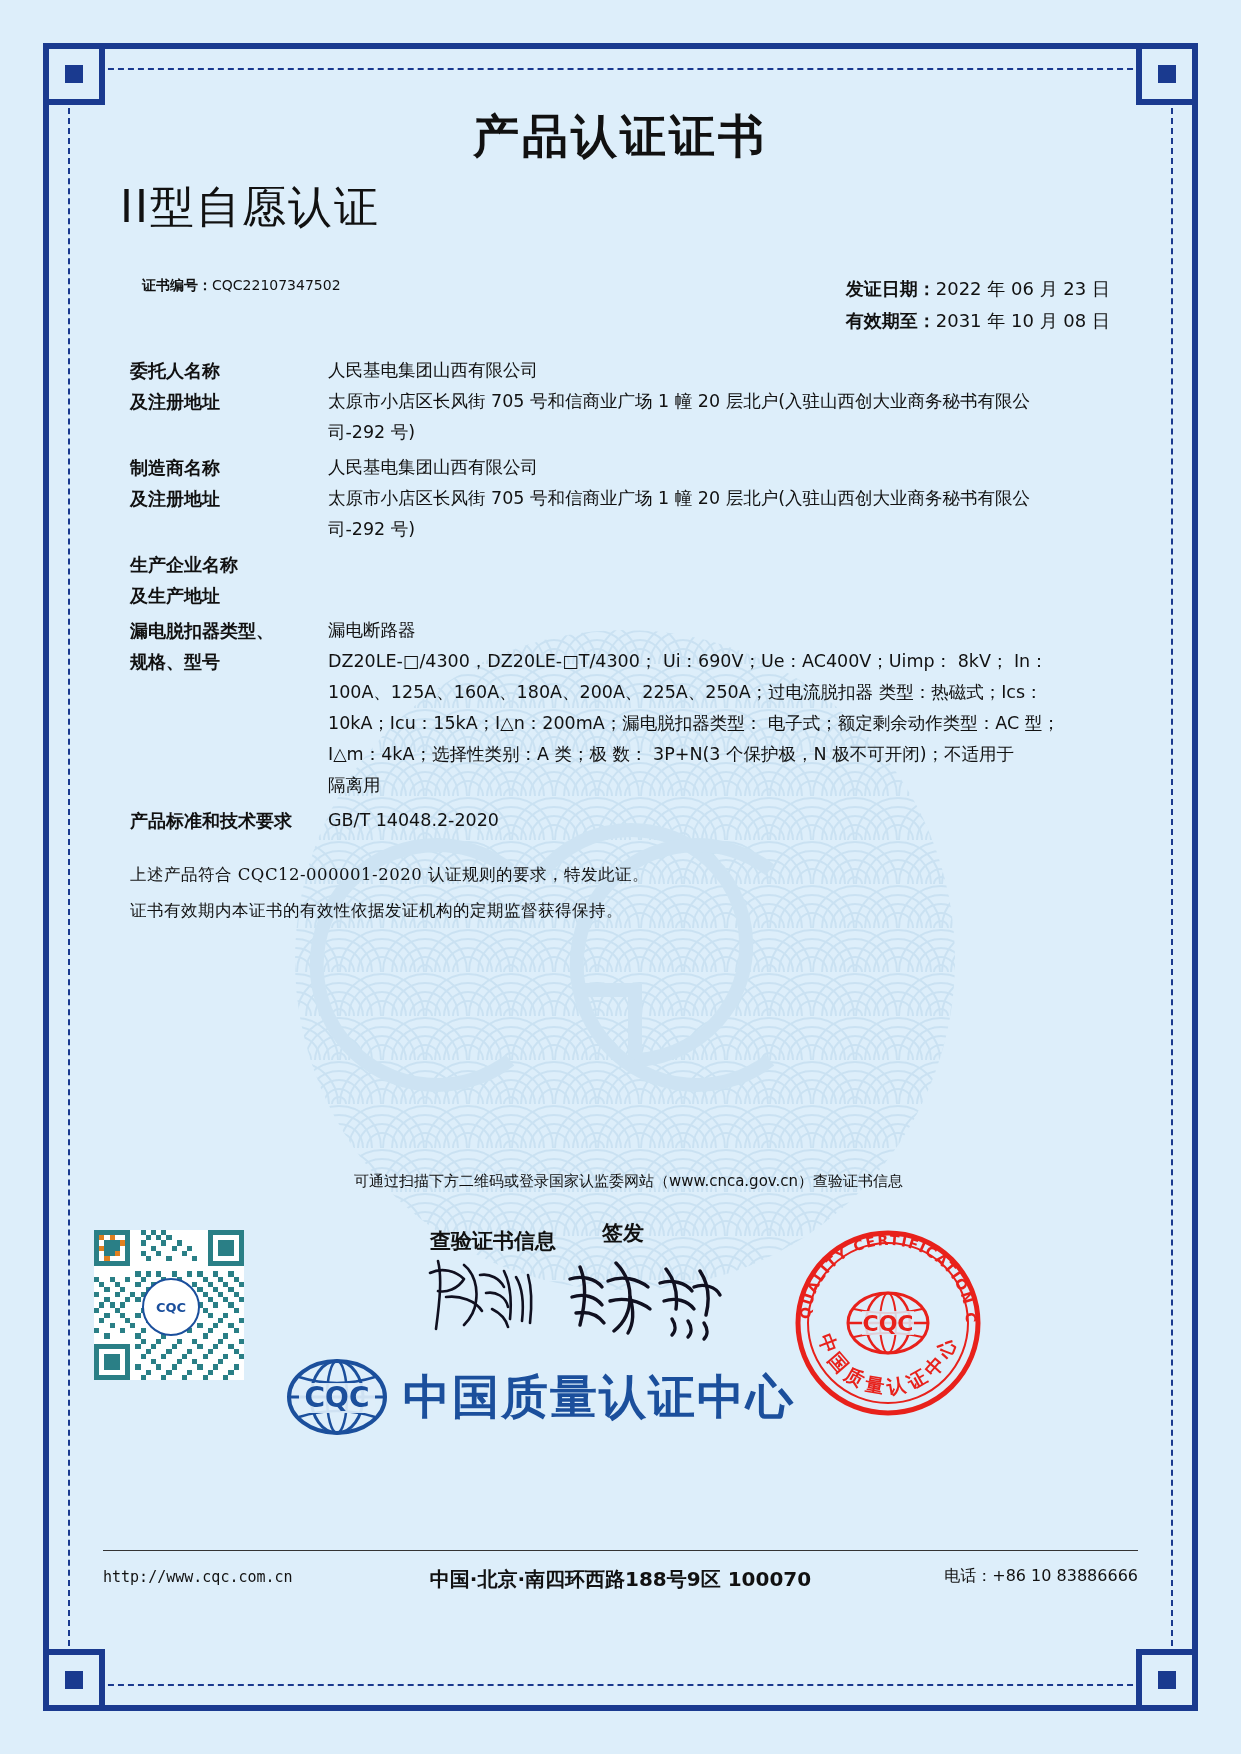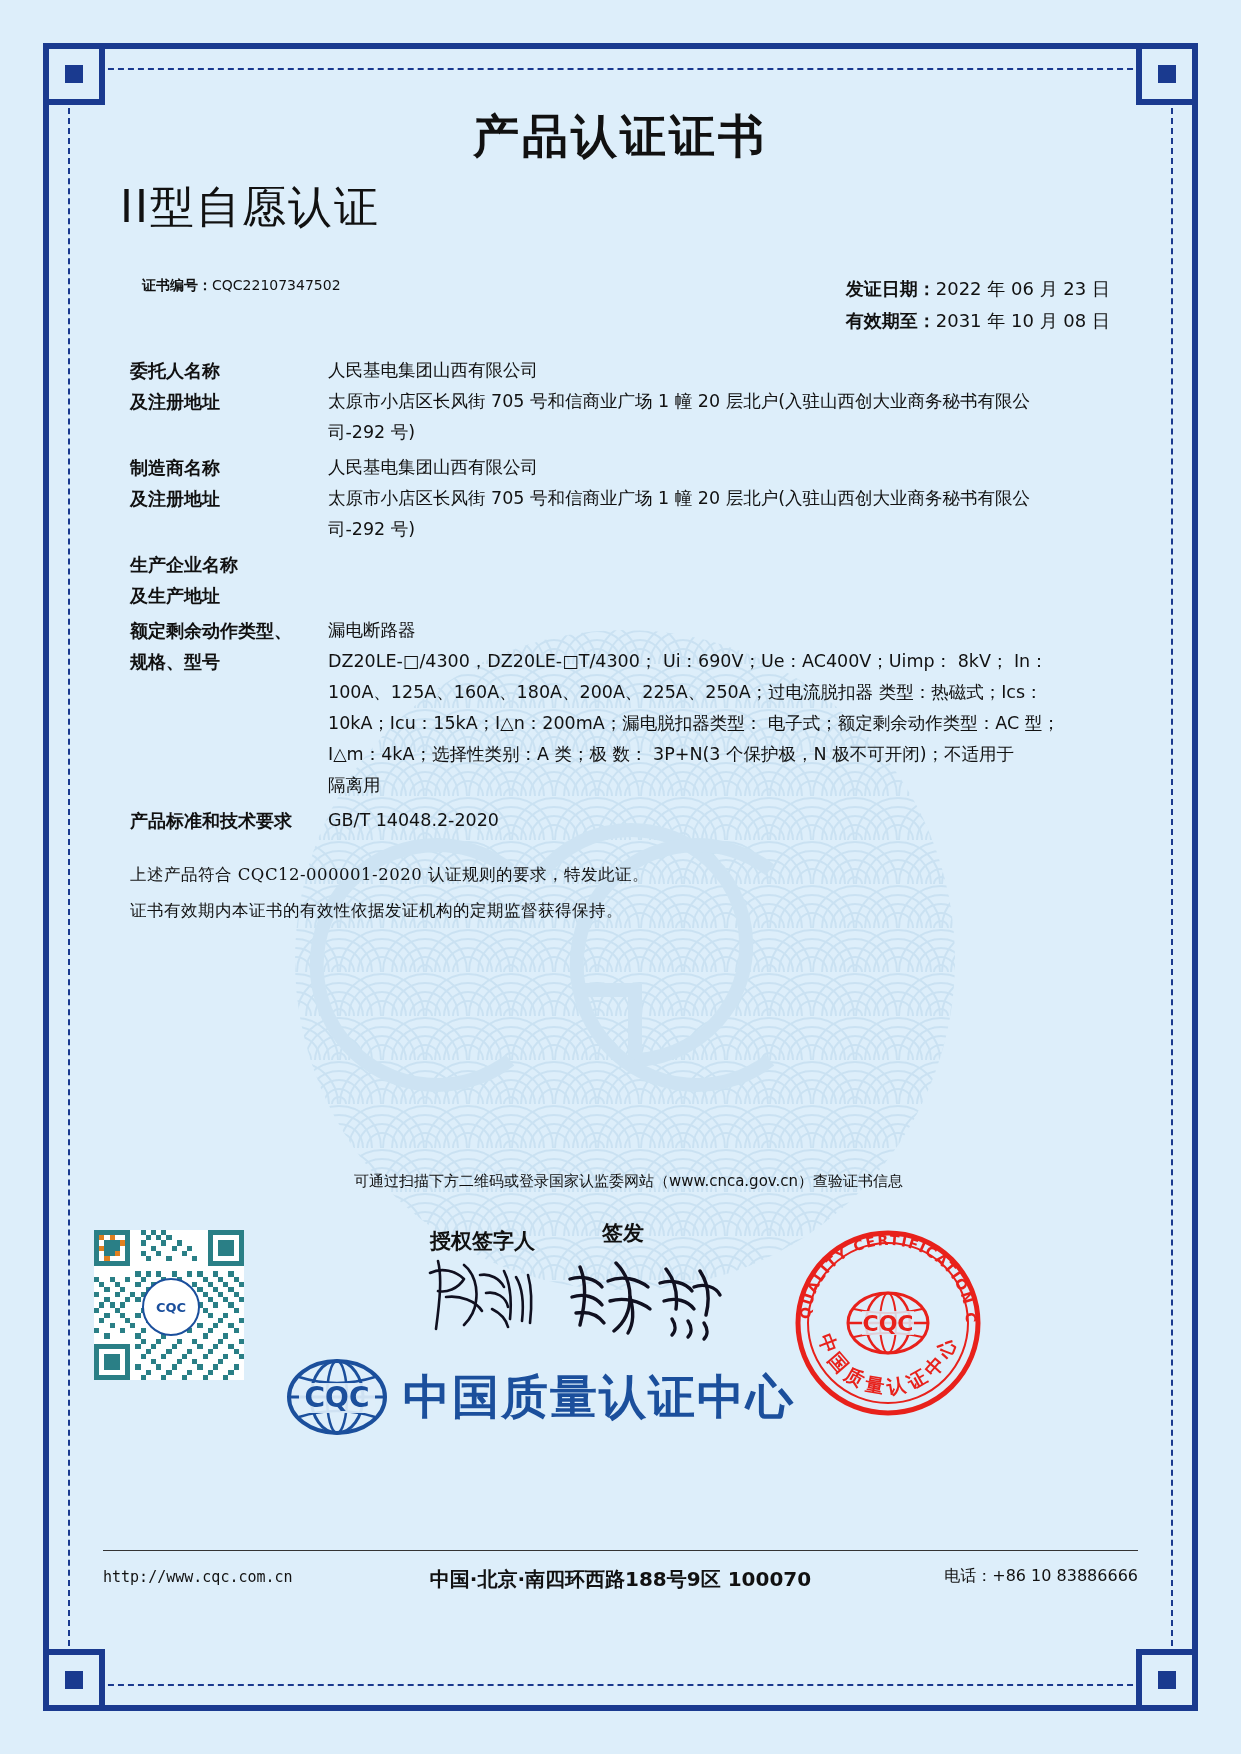--- a/index.html
+++ b/index.html
@@ -351,21 +351,21 @@
 
       <div class="field">
         <div class="field-label">
           <span class="l2">生产企业名称</span>
           <span class="l2">及生产地址</span>
         </div>
       </div>
 
       <div class="field">
         <div class="field-label">
-          <span class="l2">额定剩余动作类型、</span>
+          <span class="l2">漏电脱扣器类型、</span>
           <span class="l2">规格、型号</span>
         </div>
         <div class="field-value">
           <span class="spec-line">漏电断路器</span>
           <span class="spec-line">DZ20LE-□/4300，DZ20LE-□T/4300； Ui：690V；Ue：AC400V；Uimp： 8kV； In：</span>
           <span class="spec-line">100A、125A、160A、180A、200A、225A、250A；过电流脱扣器 类型：热磁式；Ics：</span>
           <span class="spec-line">10kA；Icu：15kA；I△n：200mA；漏电脱扣器类型： 电子式；额定剩余动作类型：AC 型；</span>
           <span class="spec-line">I△m：4kA；选择性类别：A 类；极 数： 3P+N(3 个保护极，N 极不可开闭)；不适用于</span>
           <span class="spec-line">隔离用</span>
         </div>
@@ -565,21 +565,21 @@
           <rect x="3" y="1" width="1" height="1"></rect>
         <rect x="1" y="3" width="1" height="1"></rect>
           <rect x="5" y="2" width="1" height="1"></rect>
         <rect x="4" y="4" width="1" height="1"></rect>
           <rect x="2" y="5" width="1" height="1"></rect>
       </g>
     </svg>
     <div class="qr-cqc">CQC</div>
 
     <div class="sign-labels">
-      <span class="sign-label-a">授权签字人</span>
+      <span class="sign-label-a">查验证书信息</span>
       <span class="sign-label-b">签发</span>
     </div>
 
     <svg class="signatures" viewBox="0 0 360 90">
       <g fill="none" stroke="#101020" stroke-width="2.6" stroke-linecap="round" stroke-linejoin="round">
         <path d="M18 8 C22 24, 20 46, 16 76"></path>
         <path d="M10 20 C22 14, 36 18, 44 26 C38 36, 26 40, 18 38"></path>
         <path d="M26 44 C40 42, 56 48, 62 58"></path>
         <path d="M44 12 C54 20, 58 34, 56 48 C55 58, 50 66, 44 72"></path>
         <path d="M60 22 C70 20, 80 26, 84 34"></path>

